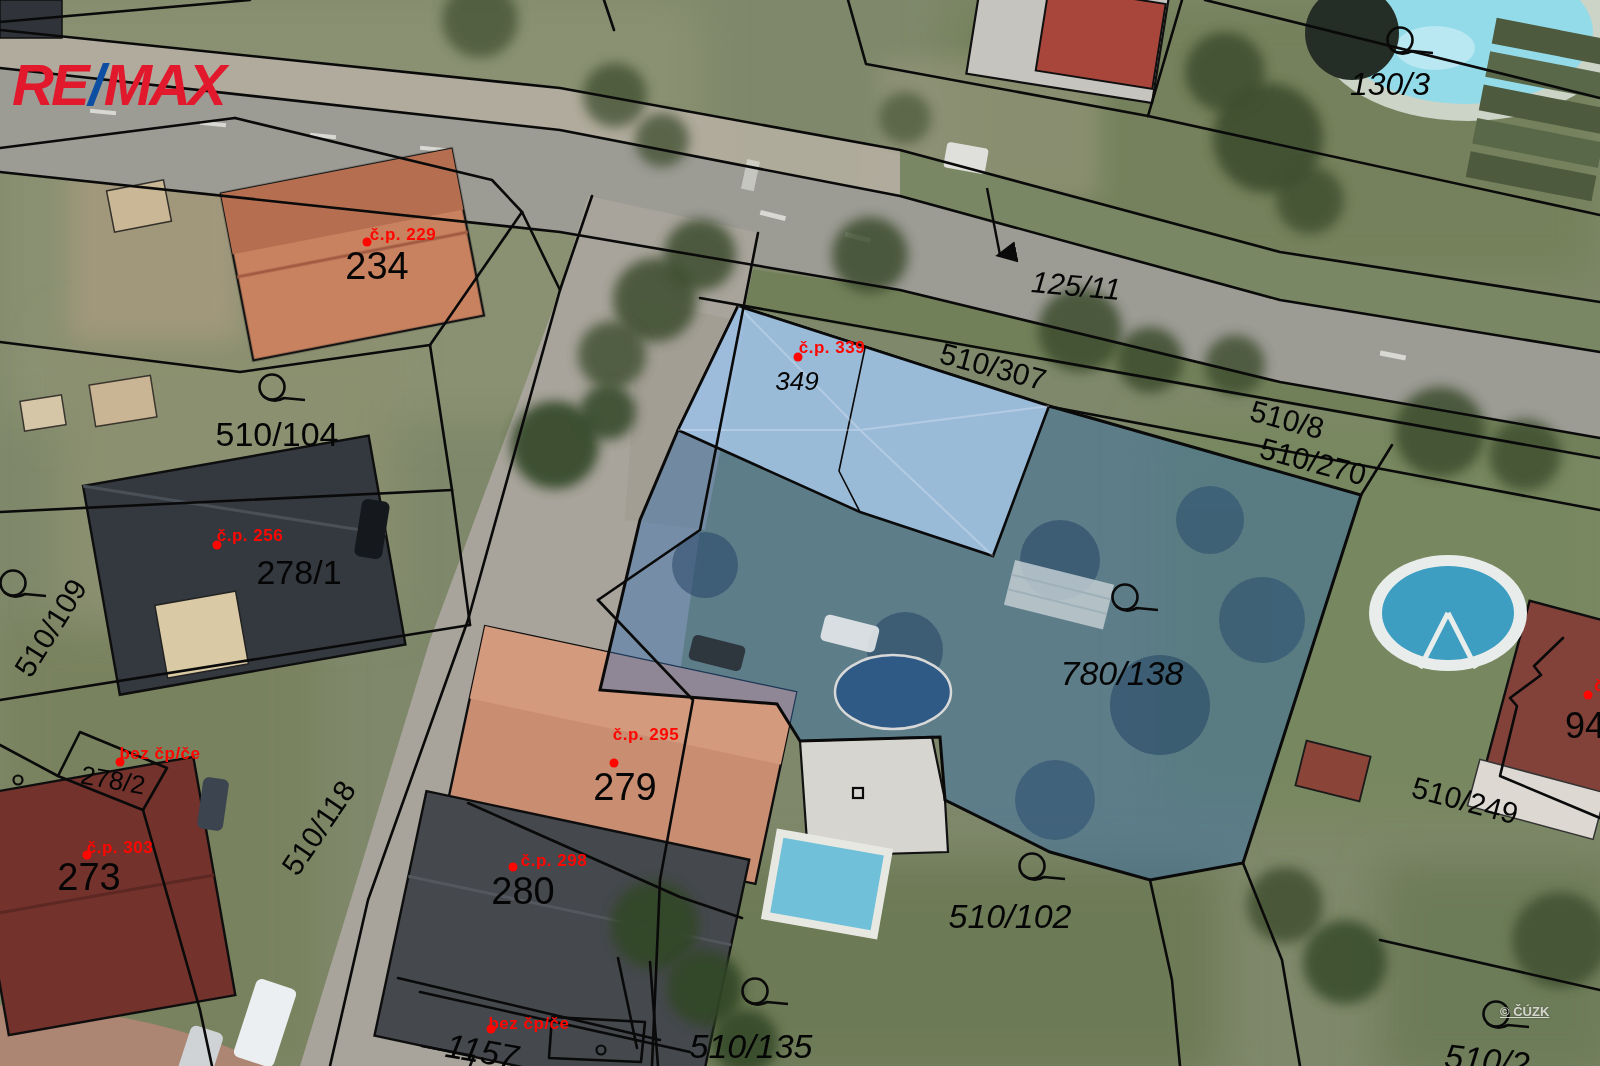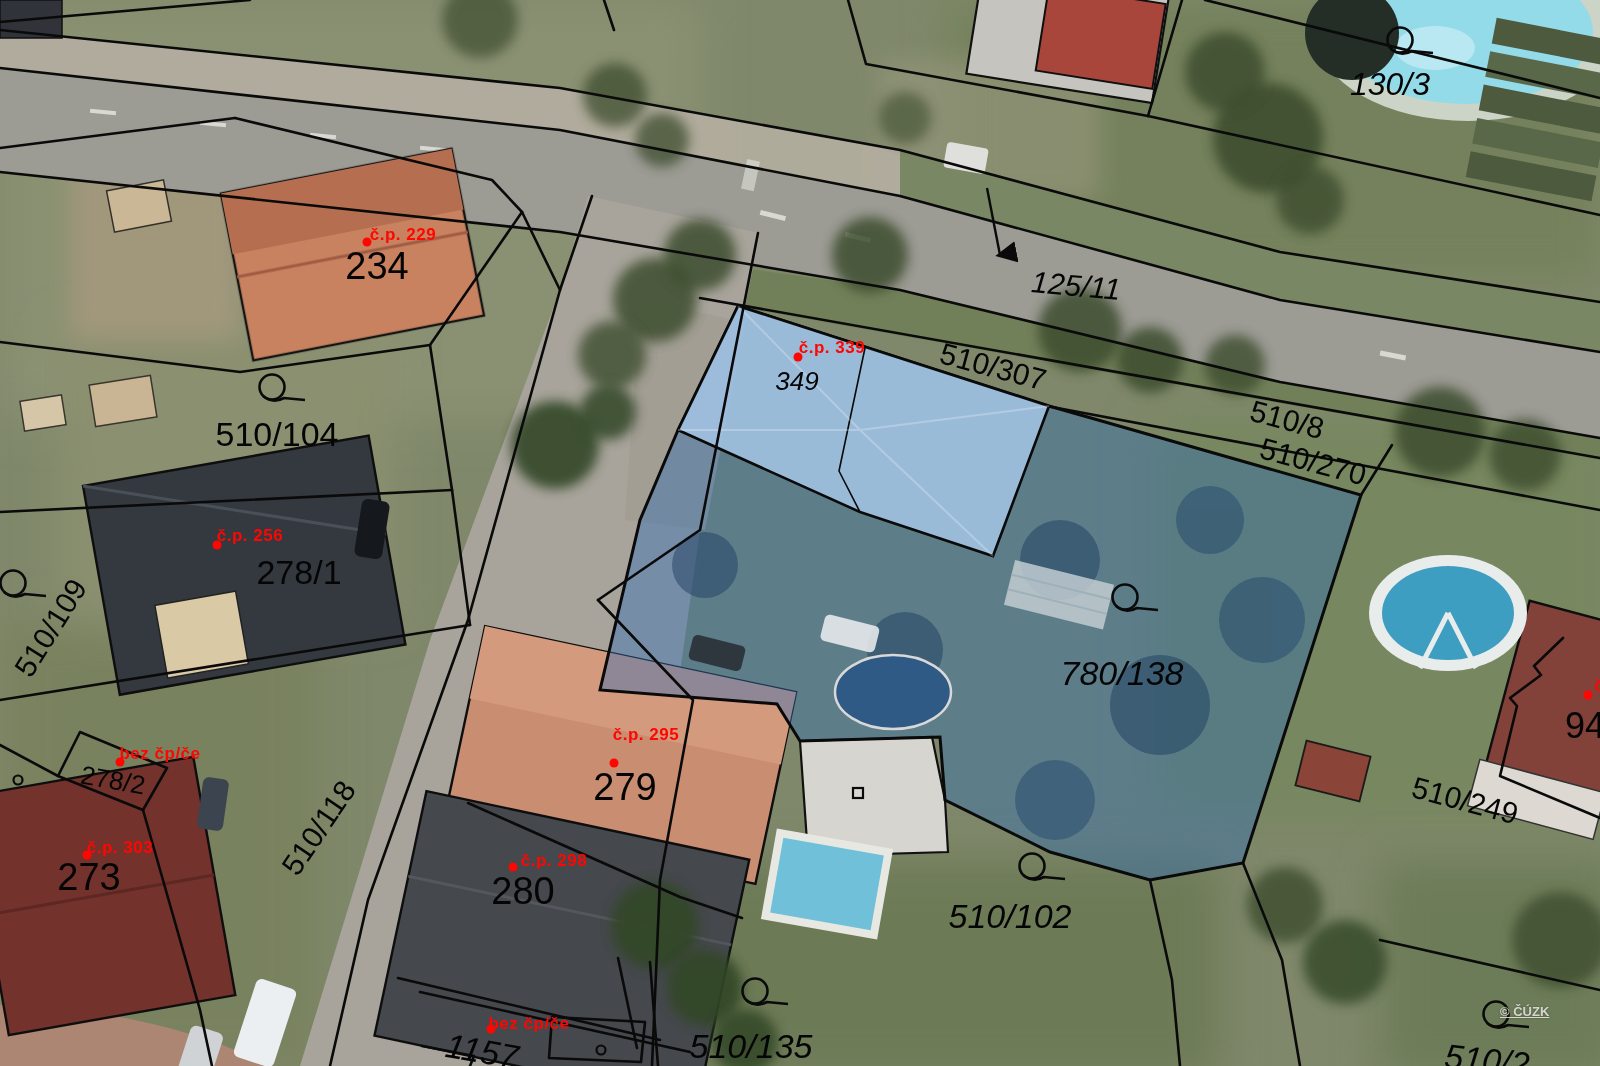--- a/index.html
+++ b/index.html
@@ -317,16 +317,19 @@
       <div class="rlabel" style="left: 120px; top: 847px;">č.p. 303</div>
       <div class="rdot" style="left: 87px; top: 855px;"></div>
       <div class="rlabel" style="left: 160px; top: 753px;">bez čp/če</div>
       <div class="rdot" style="left: 120px; top: 762px;"></div>
       <div class="rlabel" style="left: 529px; top: 1023px;">bez čp/če</div>
       <div class="rdot" style="left: 491px; top: 1029px;"></div>
       <div class="rlabel" style="left: 1610px; top: 685px;">č.p.</div>
       <div class="rdot" style="left: 1588px; top: 695px;"></div>
     </div>
 
+<div id="remax-logo">
+  <span class="red">RE</span><span class="blue">/</span><span class="red">MAX</span>
+</div>
 
 <div id="cuzk-watermark">© ČÚZK</div>
 
 </div>
 
 </body></html>

